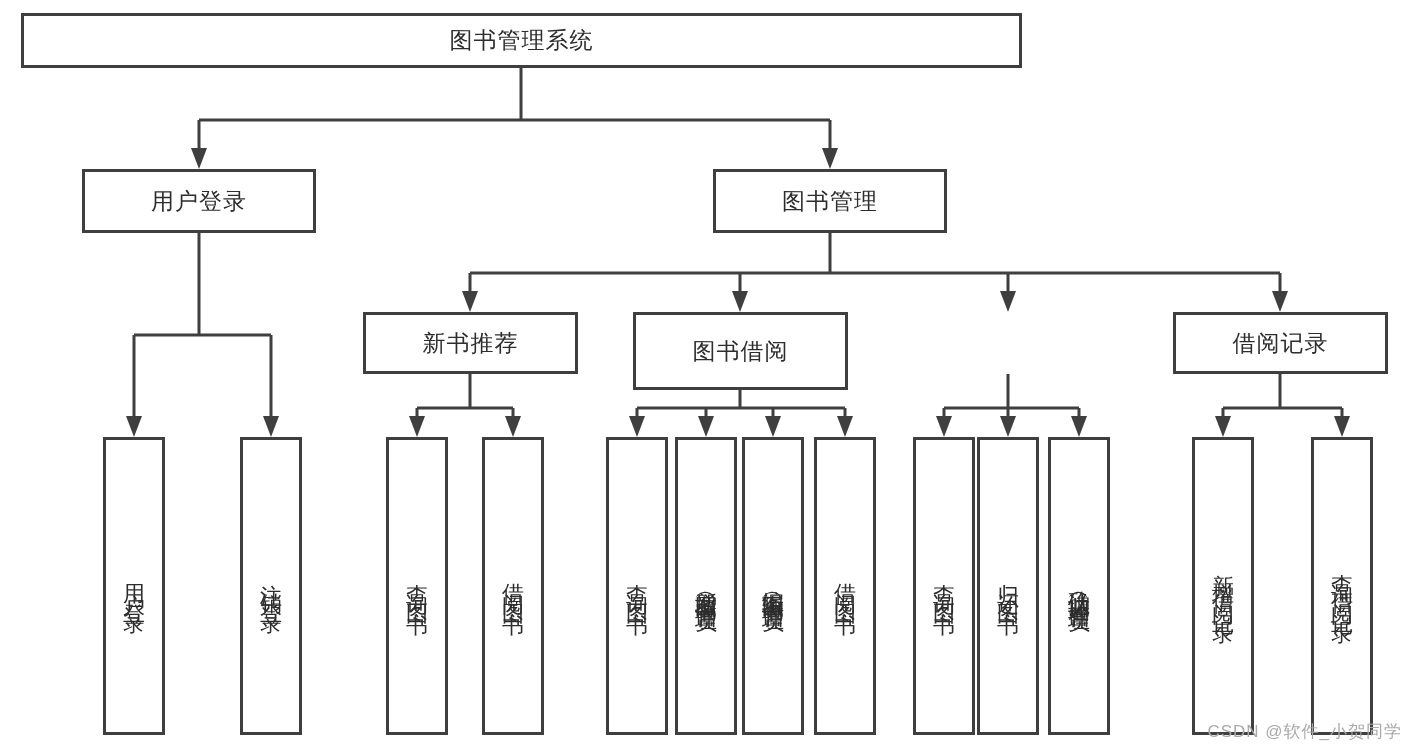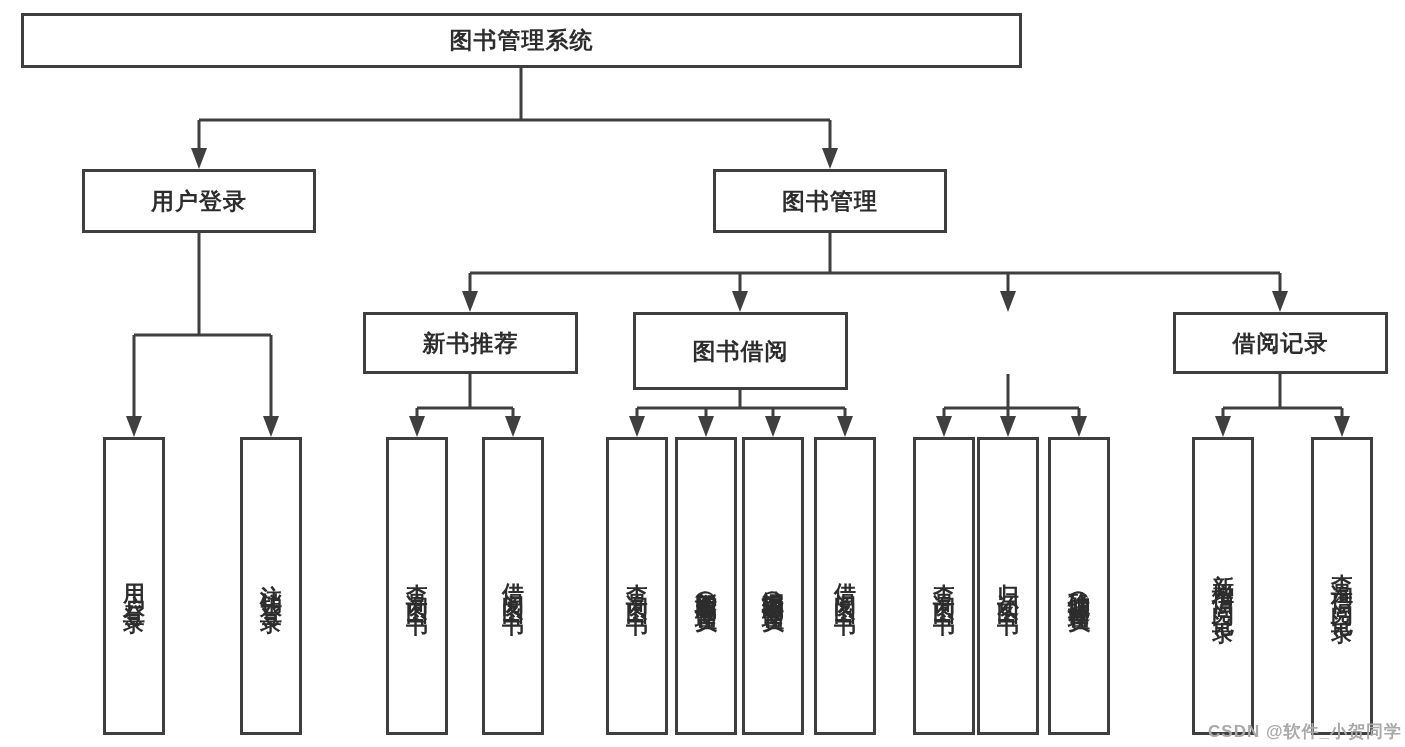--- a/index.html
+++ b/index.html
@@ -7,21 +7,20 @@
     background: var(--bg, #ffffff);
     font-family: "Liberation Sans", "DejaVu Sans", sans-serif;
     color: var(--text, #2d2d2d);
   }
   #canvas {
     position: relative;
     width: 1405px;
     height: 747px;
     background: var(--bg, #ffffff);
     overflow: hidden;
-    font-weight: bold;
   }
   svg.connectors { position: absolute; left: 0; top: 0; }
   svg .wire { fill: none; stroke: var(--line, #3f3f3f); stroke-width: 3; }
   svg .head { fill: var(--line, #3f3f3f); stroke: none; }
   .hbox {
     position: absolute;
     box-sizing: border-box;
     border: 3px solid var(--line, #3f3f3f);
     background: #ffffff;
     display: flex;

